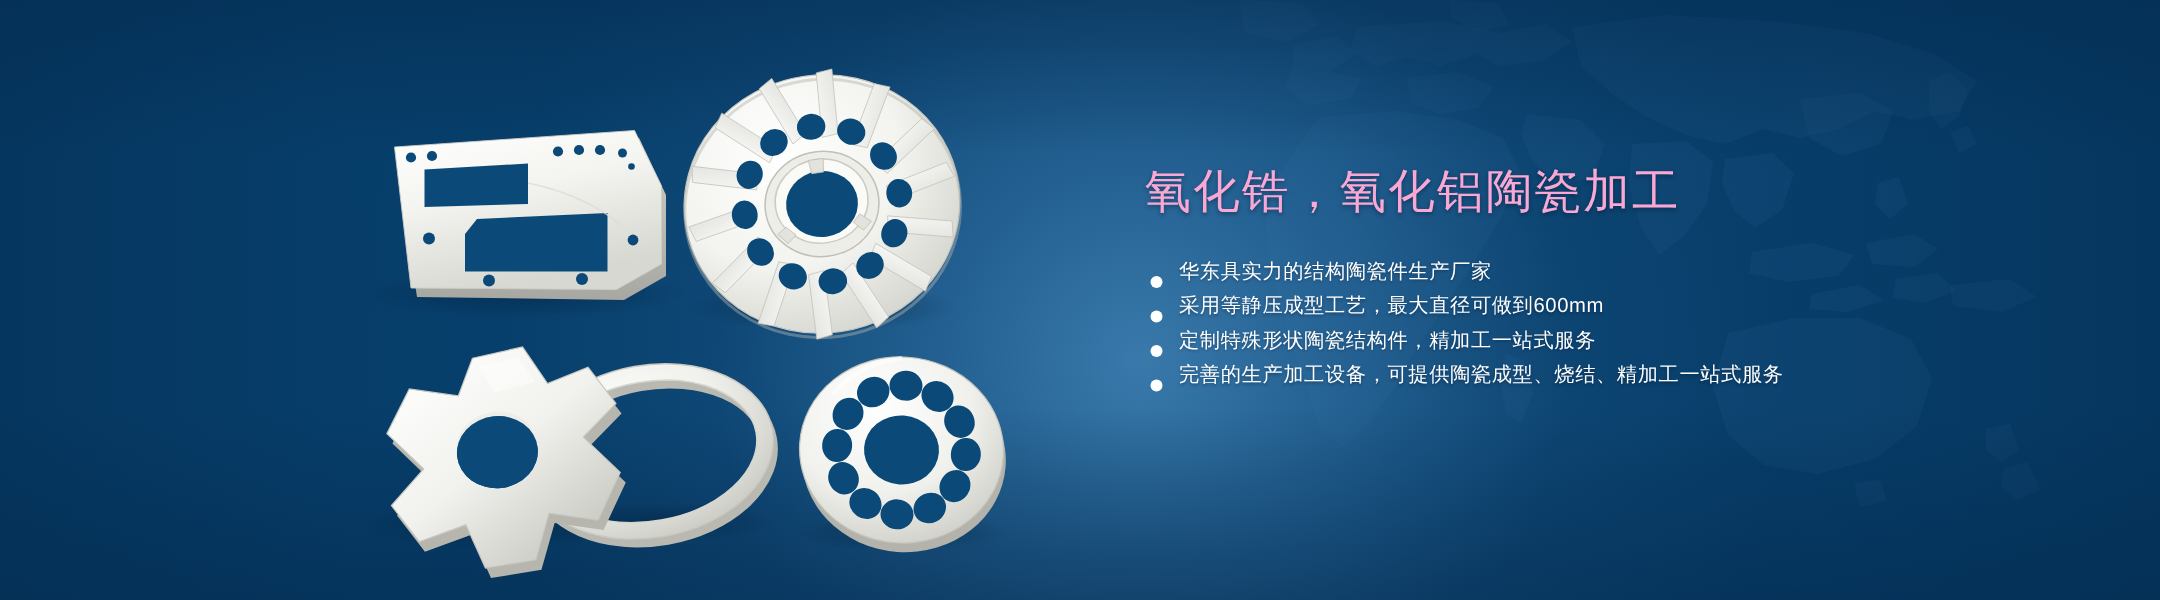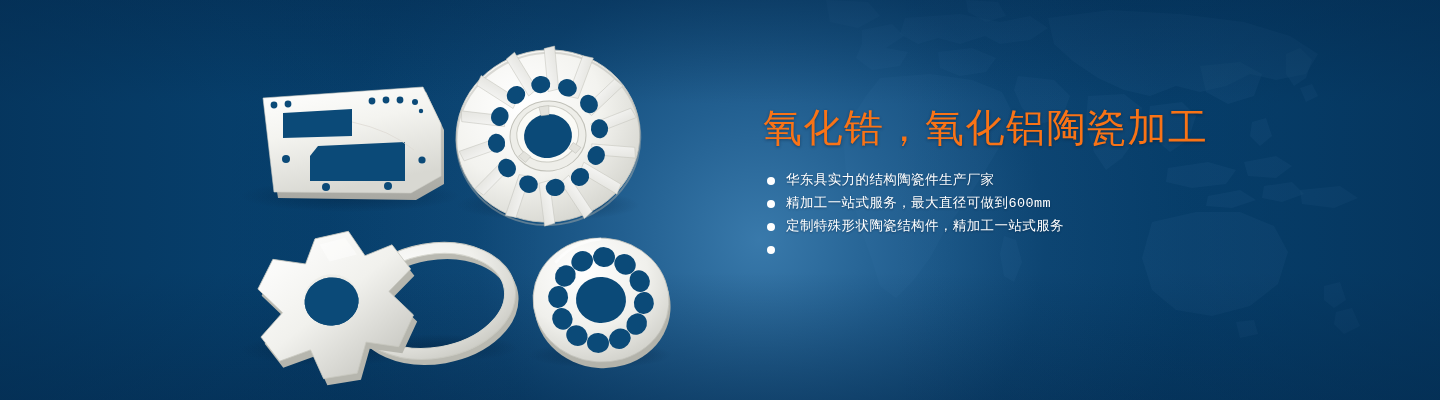--- a/index.html
+++ b/index.html
@@ -72,40 +72,39 @@
   .products svg { display: block; }
 
   
   .copy {
     position: absolute;
     left: 763px;
     top: 108px;
     width: 640px;
   }
   .headline {
-    color: #f97316;
-    font-size: 39px;
+    color: #f9a8d4;
+    font-size: 31px;
     line-height: 40px;
     letter-spacing: 1.5px;
     font-weight: 400;
     margin: 0 0 22px 0;
     white-space: nowrap;
     text-shadow: 0 1px 3px rgba(0,20,45,0.45);
   }
   .bullets {
     list-style: none;
     margin: 0;
     padding: 0;
   }
   .bullet-row {
     display: flex;
-    align-items: center;
+    align-items: flex-end;
     height: 22px;
     margin-bottom: 1px;
-    font-family: Liberation Mono, monospace;
   }
   .bullet-dot {
     width: 8px;
     height: 8px;
     border-radius: 50%;
     background: #ffffff;
     flex: 0 0 8px;
     margin-right: 11px;
     margin-left: 4px;
   }
@@ -430,25 +429,26 @@
 
   <div class="copy">
     <h1 class="headline">氧化锆，氧化铝陶瓷加工</h1>
     <ul class="bullets">
       <li class="bullet-row">
         <span class="bullet-dot"></span>
         <span class="bullet-text">华东具实力的结构陶瓷件生产厂家</span>
       </li>
       <li class="bullet-row">
         <span class="bullet-dot"></span>
-        <span class="bullet-text">精加工一站式服务，最大直径可做到600mm</span>
+        <span class="bullet-text">采用等静压成型工艺，最大直径可做到600mm</span>
       </li>
       <li class="bullet-row">
         <span class="bullet-dot"></span>
         <span class="bullet-text">定制特殊形状陶瓷结构件，精加工一站式服务</span>
       </li>
       <li class="bullet-row">
         <span class="bullet-dot"></span>
+        <span class="bullet-text">完善的生产加工设备，可提供陶瓷成型、烧结、精加工一站式服务</span>
       </li>
     </ul>
   </div>
 
 </div>
 
 </body></html>

